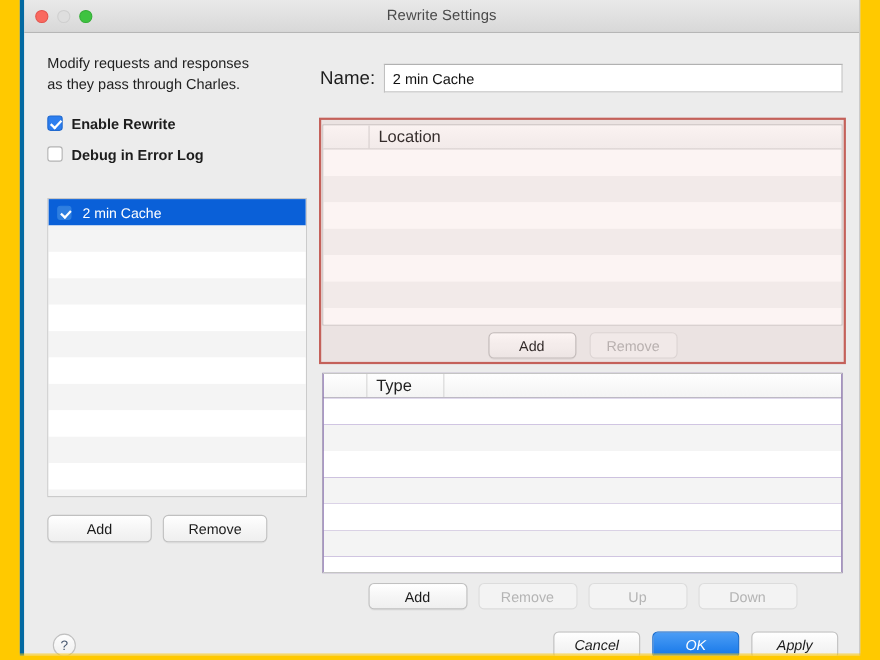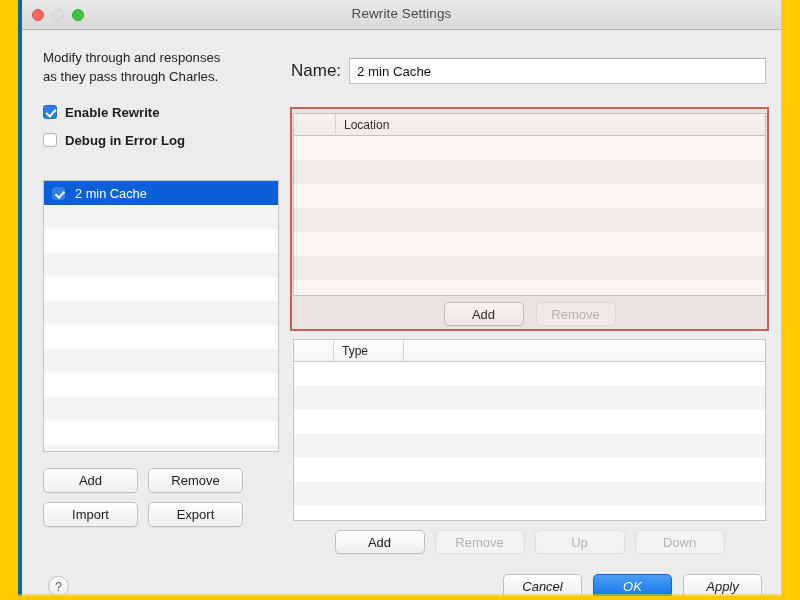--- a/index.html
+++ b/index.html
@@ -159,22 +159,22 @@
   #loctable {
     position: absolute; left: 271px; top: 83px;
     width: 473px; height: 183px;
     background: #fff; border: 1px solid #c4c4c4;
     overflow: hidden;
   }
   .thead {
     height: 22px;
     background: linear-gradient(to bottom,#fefefe 0%,#f4f4f4 100%);
     border-bottom: 1px solid #c8c8c8;
-    display: flex; align-items: flex-start;
-    font-size: 12px; color: #222;
+    display: flex; align-items: flex-end;
+    font-size: 15px; color: #222;
   }
   .th { height: 22px; display: flex; align-items: center; padding-left: 8px;
         border-right: 1px solid #d6d6d6; }
   .th.last { border-right: none; flex: 1; }
   .trow { height: 24px; }
   .trow.odd  { background: #f4f4f4; }
   .trow.even { background: #ffffff; }
 
   #locbtns {
     position: absolute; left: 271px; top: 272px;
@@ -231,21 +231,21 @@
         <div class="light yellow"></div>
         <div class="light green"></div>
       </div>
       <div id="title">Rewrite Settings</div>
     </div>
 
     <div id="content">
 
       <div id="leftcol">
         <div id="blurb">
-          <div>Modify through and responses</div>
+          <div>Modify requests and responses</div>
           <div>as they pass through Charles.</div>
         </div>
 
         <div style="height:10px"></div>
 
         <div class="chkrow">
           <div class="cbox on"></div>
           <div class="chklabel">Enable Rewrite</div>
         </div>
 
@@ -270,24 +270,20 @@
         <div class="rrow even"></div>
         <div class="rrow odd"></div>
         <div class="rrow even"></div>
         <div class="rrow odd"></div>
       </div>
 
       <div id="leftbtns">
         <div class="row">
           <div class="btn">Add</div>
           <div class="btn">Remove</div>
-        </div>
-        <div class="row">
-          <div class="btn">Import</div>
-          <div class="btn">Export</div>
         </div>
       </div>
 
       <div id="namerow">
         <div id="namelabel">Name:</div>
         <div id="namefield">2 min Cache</div>
       </div>
 
       <div id="loctable">
         <div class="thead">

